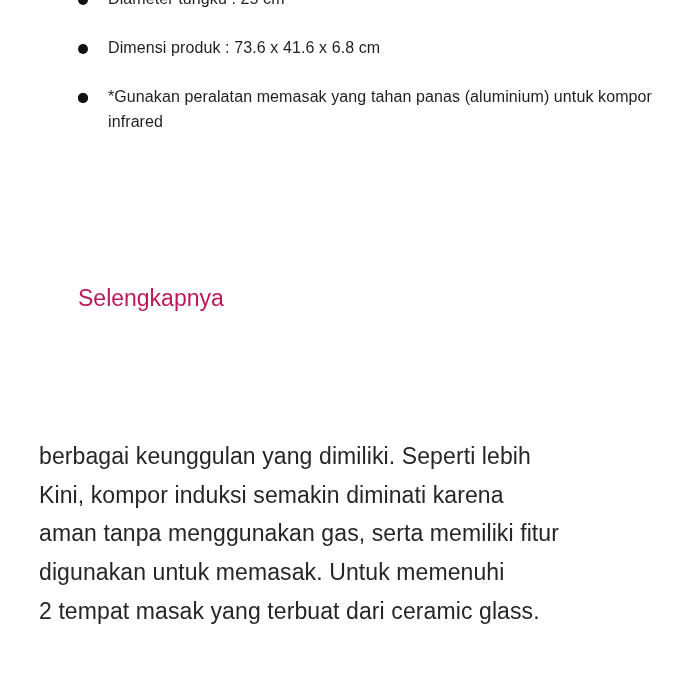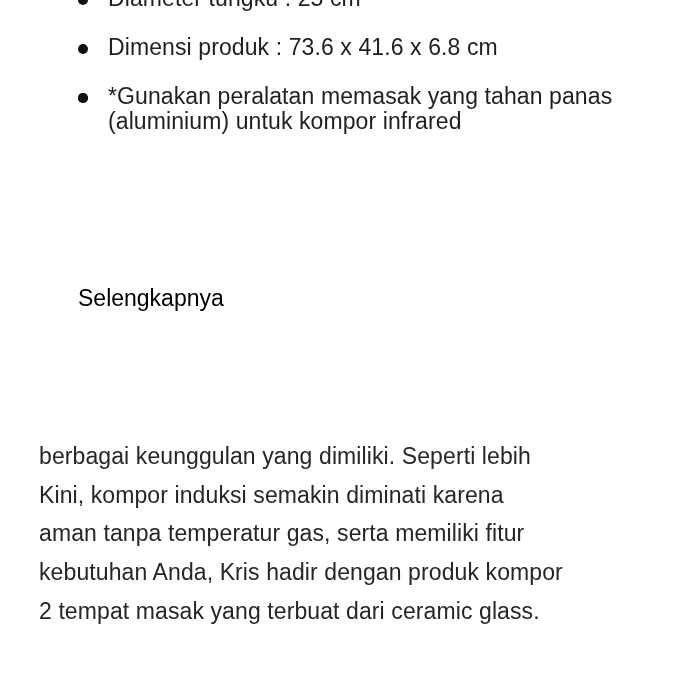--- a/index.html
+++ b/index.html
@@ -20,42 +20,42 @@
       left: 0;
       top: -14px;
       width: 700px;
       margin: 0;
       padding: 0;
       list-style: none;
     }
     .spec-item {
       position: relative;
       padding-left: 108px;
-      font-size: 23px;
+      font-size: 16px;
       line-height: 25px;
       margin-bottom: 24px;
       font-weight: 300;
       letter-spacing: 0.1px;
     }
     .spec-item .bullet {
       position: absolute;
       left: 78px;
       top: 9px;
       width: 10px;
       height: 10px;
       border-radius: 50%;
       background: #111111;
     }
     .more-link {
       position: absolute;
       left: 78px;
       top: 284px;
       font-size: 23px;
       line-height: 28px;
-      color: #000000;
+      color: #be185d;
       text-decoration: none;
       cursor: pointer;
     }
     .description {
       position: absolute;
       left: 39px;
       top: 437px;
       width: 640px;
       margin: 0;
       font-size: 23px;
@@ -87,16 +87,16 @@
     <span class="bullet"></span>
     <span>*Gunakan peralatan memasak yang tahan panas (aluminium) untuk kompor infrared</span>
   </li>
 </ul>
 
 <a class="more-link">Selengkapnya</a>
 
 <p class="description">
   <span class="line">berbagai keunggulan yang dimiliki. Seperti lebih</span>
   <span class="line">Kini, kompor induksi semakin diminati karena</span>
-  <span class="line">aman tanpa temperatur gas, serta memiliki fitur</span>
-  <span class="line">kebutuhan Anda, Kris hadir dengan produk kompor</span>
+  <span class="line">aman tanpa menggunakan gas, serta memiliki fitur</span>
+  <span class="line">digunakan untuk memasak. Untuk memenuhi</span>
   <span class="line">2 tempat masak yang terbuat dari ceramic glass.</span>
 </p>
 
 </body></html>

